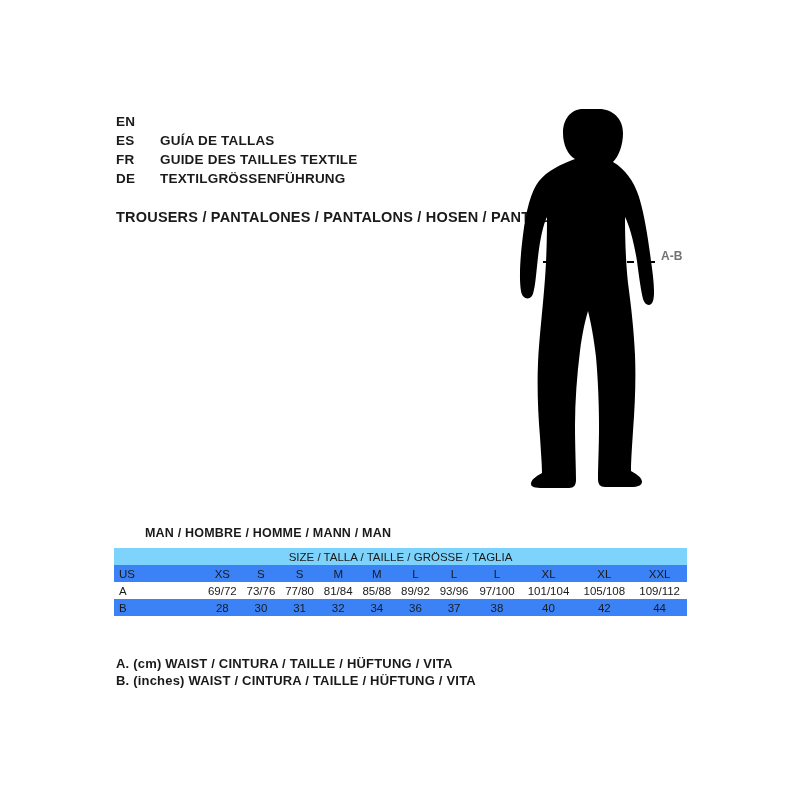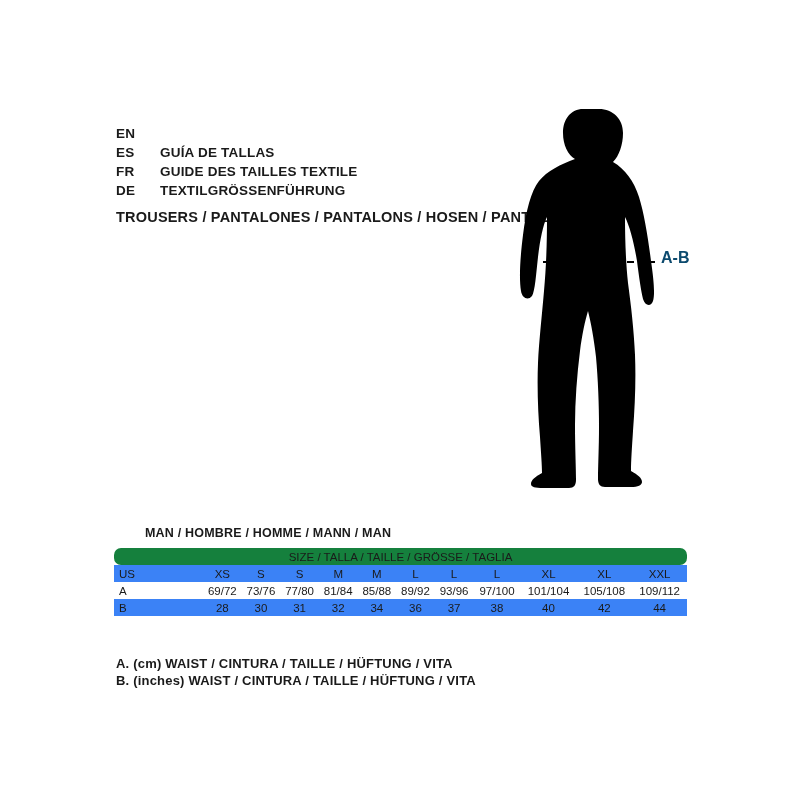--- a/index.html
+++ b/index.html
@@ -20,21 +20,20 @@
     width: 800px;
     height: 800px;
   }
 
   
   .lang-block {
     position: absolute;
     left: 116px;
     top: 112px;
     width: 420px;
-    margin-top: 12px;
   }
   .lang-row {
     display: flex;
     align-items: baseline;
     line-height: 19px;
     font-size: 13.5px;
     letter-spacing: 0.2px;
   }
   .lang-code {
     width: 44px;
@@ -68,23 +67,23 @@
     width: 230px;
     height: 410px;
   }
   .figure-wrap svg {
     display: block;
   }
   .ab-label {
     position: absolute;
     left: 166px;
     top: 154px;
-    font-size: 16px;
-    font-weight: 700;
-    color: #0c4a6e;
+    font-size: 12px;
+    font-weight: 700;
+    color: #737373;
   }
 
   
   .man-line {
     position: absolute;
     left: 116px;
     top: 526px;
     font-size: 12.5px;
     font-weight: 700;
     letter-spacing: 0.2px;
@@ -100,27 +99,26 @@
   }
   table.size-table td, table.size-table th {
     padding: 0;
     height: 17px;
     text-align: center;
     font-weight: 400;
     vertical-align: middle;
     white-space: nowrap;
   }
   .hdr-row td {
-    background: #15803d;
+    background: #7dd3fc;
     text-align: left;
     font-weight: 700;
     padding-left: 5px;
     height: 16px;
     font-size: 11.5px;
-    border-radius: 7px;
   }
   .row-label {
     text-align: left !important;
     padding-left: 5px !important;
     width: 84px;
   }
   tr.shade td {
     background: #3b82f6;
   }
   tr.plain td {

